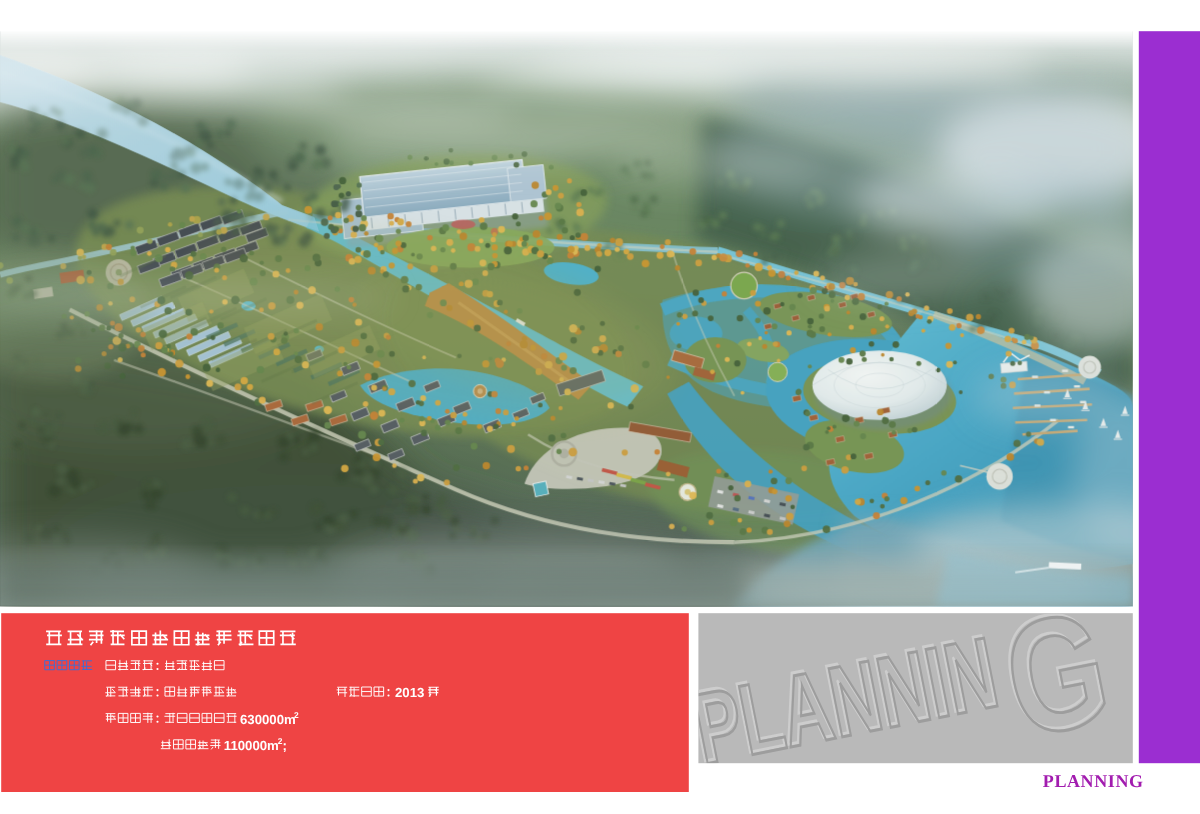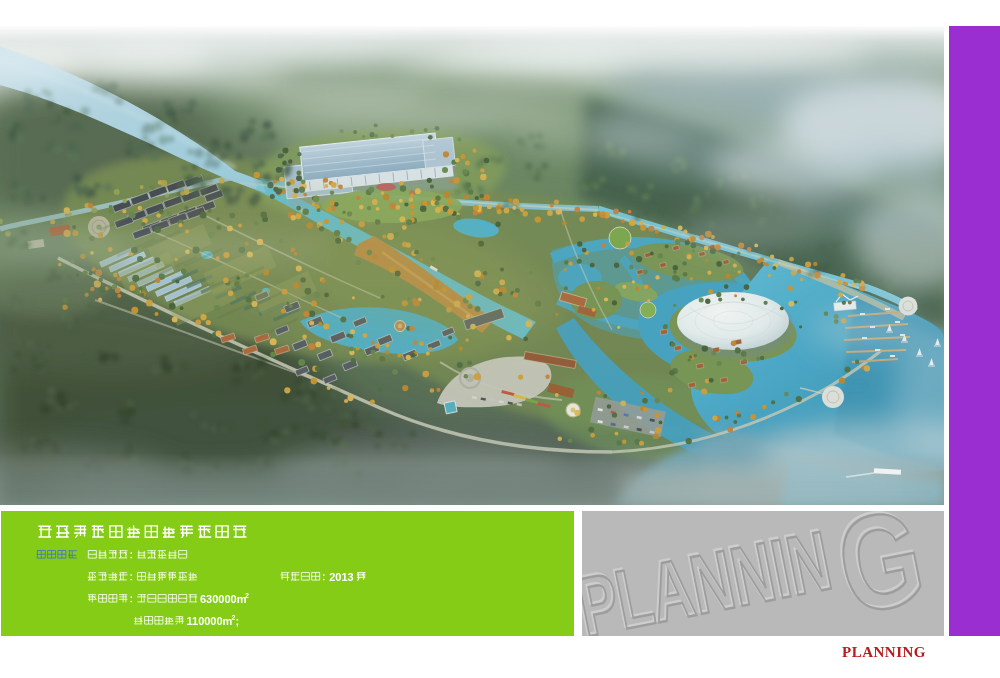--- a/index.html
+++ b/index.html
@@ -1,19 +1,19 @@
 <!DOCTYPE html>
 <html><head><meta charset="utf-8">
 <style>
 html,body{margin:0;padding:0;background:#ffffff;width:1000px;height:678px;overflow:hidden}
 #page{position:relative;width:1000px;height:678px;background:#ffffff;font-family:"Liberation Sans",sans-serif}
-#darkp{position:absolute;left:1px;top:511px;width:573px;height:125px;background:#84cc16;overflow:hidden}
+#darkp{position:absolute;left:1px;top:511px;width:573px;height:149px;background:#ef4444;overflow:hidden}
 #midp{position:absolute;left:582px;top:511px;width:362px;height:125px;background:#b9b9b9;overflow:hidden}
 #purple{position:absolute;left:949px;top:26px;width:51px;height:610px;background:#9b2ed1}
-#plan{position:absolute;left:842px;top:644px;width:128px;color:#b91c1c;font-family:"Liberation Serif",serif;font-weight:bold;font-size:15px;letter-spacing:0.5px}
+#plan{position:absolute;left:869px;top:644px;width:128px;color:#a21caf;font-family:"Liberation Serif",serif;font-weight:bold;font-size:15px;letter-spacing:0.5px}
 </style></head>
 <body>
 <div id="page">
 <svg width="944" height="479" viewBox="0 26 944 479" xmlns="http://www.w3.org/2000/svg" style="position:absolute;left:0;top:26px">
       <defs>
 <linearGradient id="base" x1="0" y1="0" x2="0" y2="1">
  <stop offset="0" stop-color="#c6d1d0"></stop>
  <stop offset="0.07" stop-color="#a9bbb0"></stop>
  <stop offset="0.18" stop-color="#849c7e"></stop>
  <stop offset="0.33" stop-color="#6f8a66"></stop>

